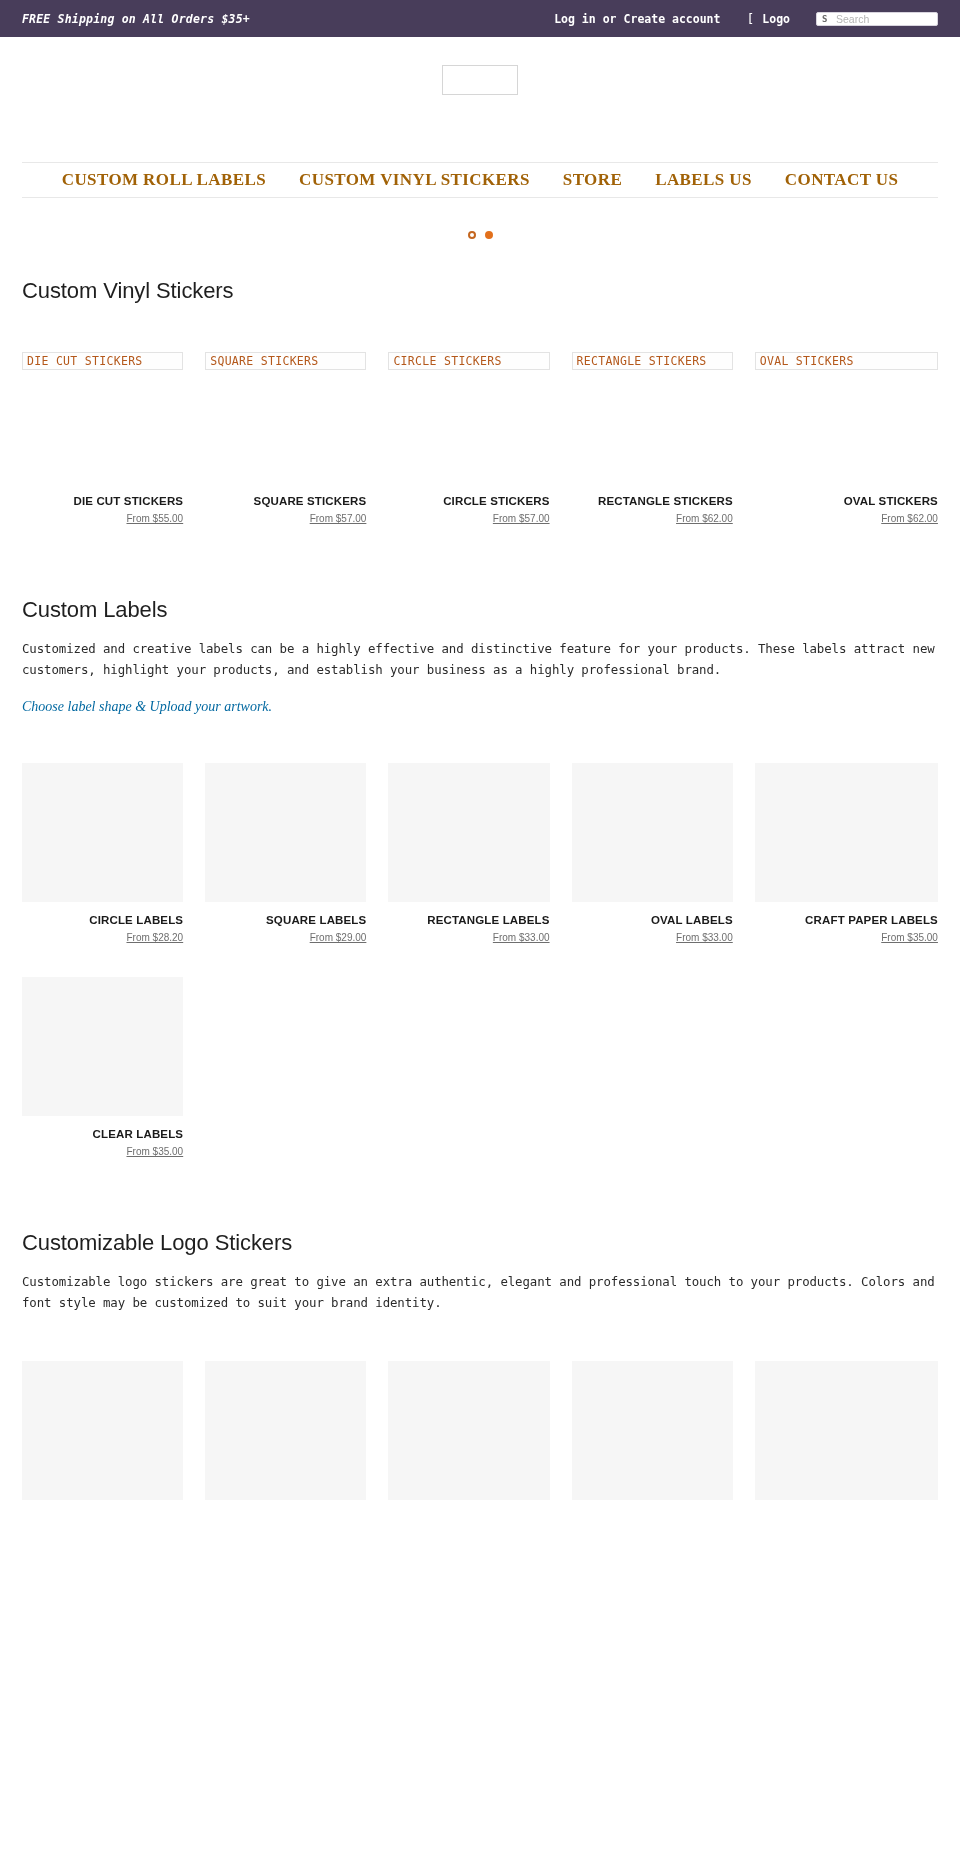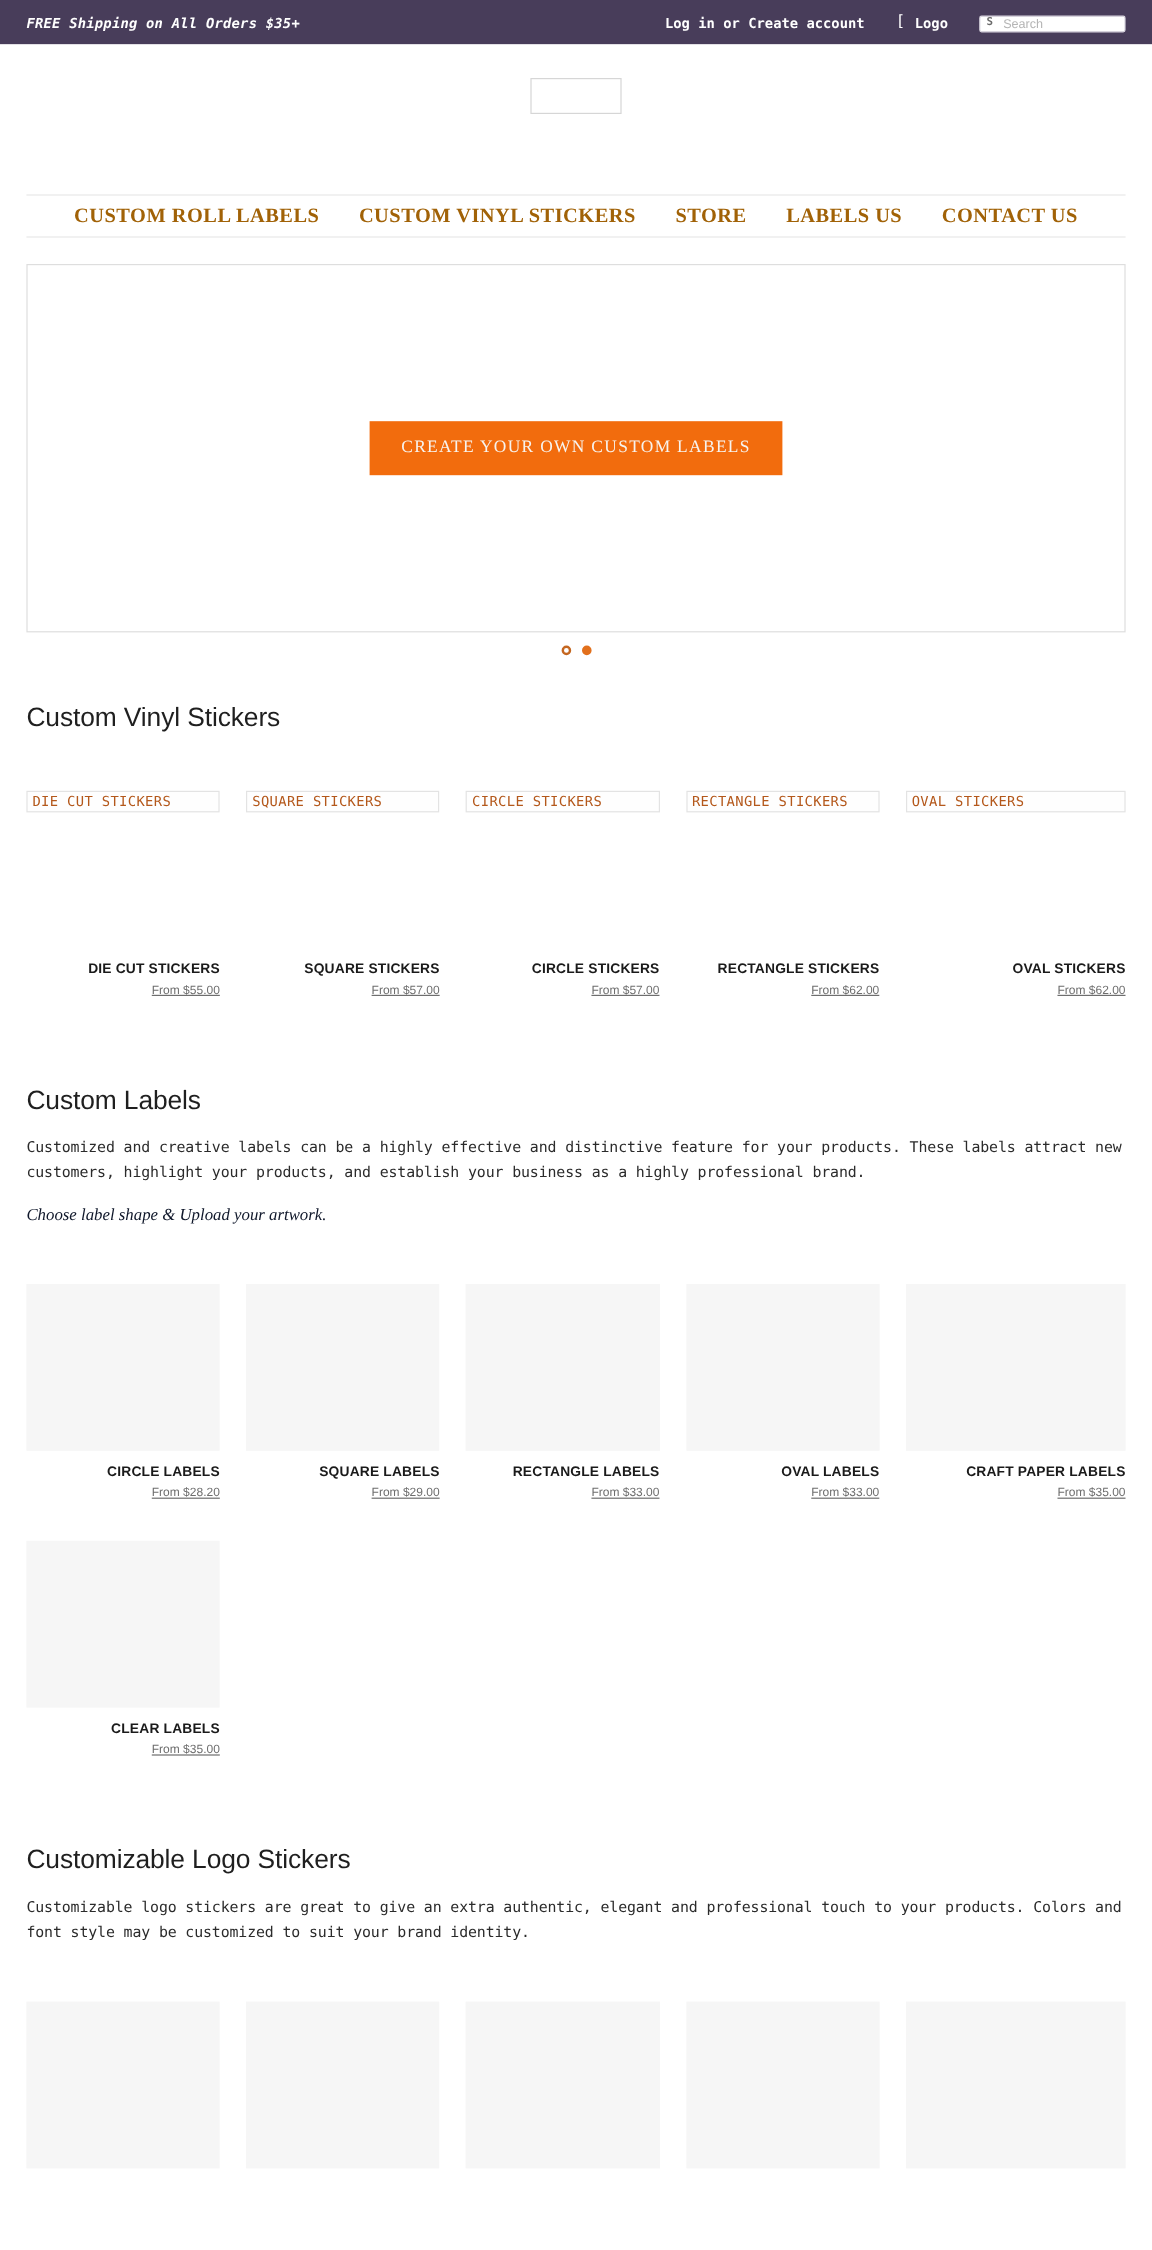--- a/index.html
+++ b/index.html
@@ -190,21 +190,21 @@
     font-family: "DejaVu Sans Mono", monospace;
     font-size: 12.4px;
     line-height: 21px;
     color: #2b2b2b;
     letter-spacing: -0.1px;
   }
   .section-note {
     font-family: "Liberation Serif", serif;
     font-style: italic;
     font-size: 14px;
-    color: #0f172a;
+    color: #0369a1;
     margin-top: 19px;
   }
 
   
   .grid {
     display: flex;
     flex-wrap: wrap;
     margin-top: 48px;
     gap: 0;
     text-align: right;
@@ -284,23 +284,20 @@
 
 <nav class="nav">
   <a class="nav-item" href="#">CUSTOM ROLL LABELS</a>
   <a class="nav-item" href="#">CUSTOM VINYL STICKERS</a>
   <a class="nav-item" href="#">STORE</a>
   <a class="nav-item" href="#">LABELS US</a>
   <a class="nav-item" href="#">CONTACT US</a>
 </nav>
 
 <div class="hero-wrap">
-  <div class="hero">
-    <button class="hero-cta">CREATE YOUR OWN CUSTOM LABELS</button>
-  </div>
   <div class="dots">
     <span class="dot"></span>
     <span class="dot active"></span>
   </div>
 </div>
 
 <div id="sections-root">
     <div class="section">
       <h2 class="section-title">Custom Vinyl Stickers</h2>
       <div class="grid">

